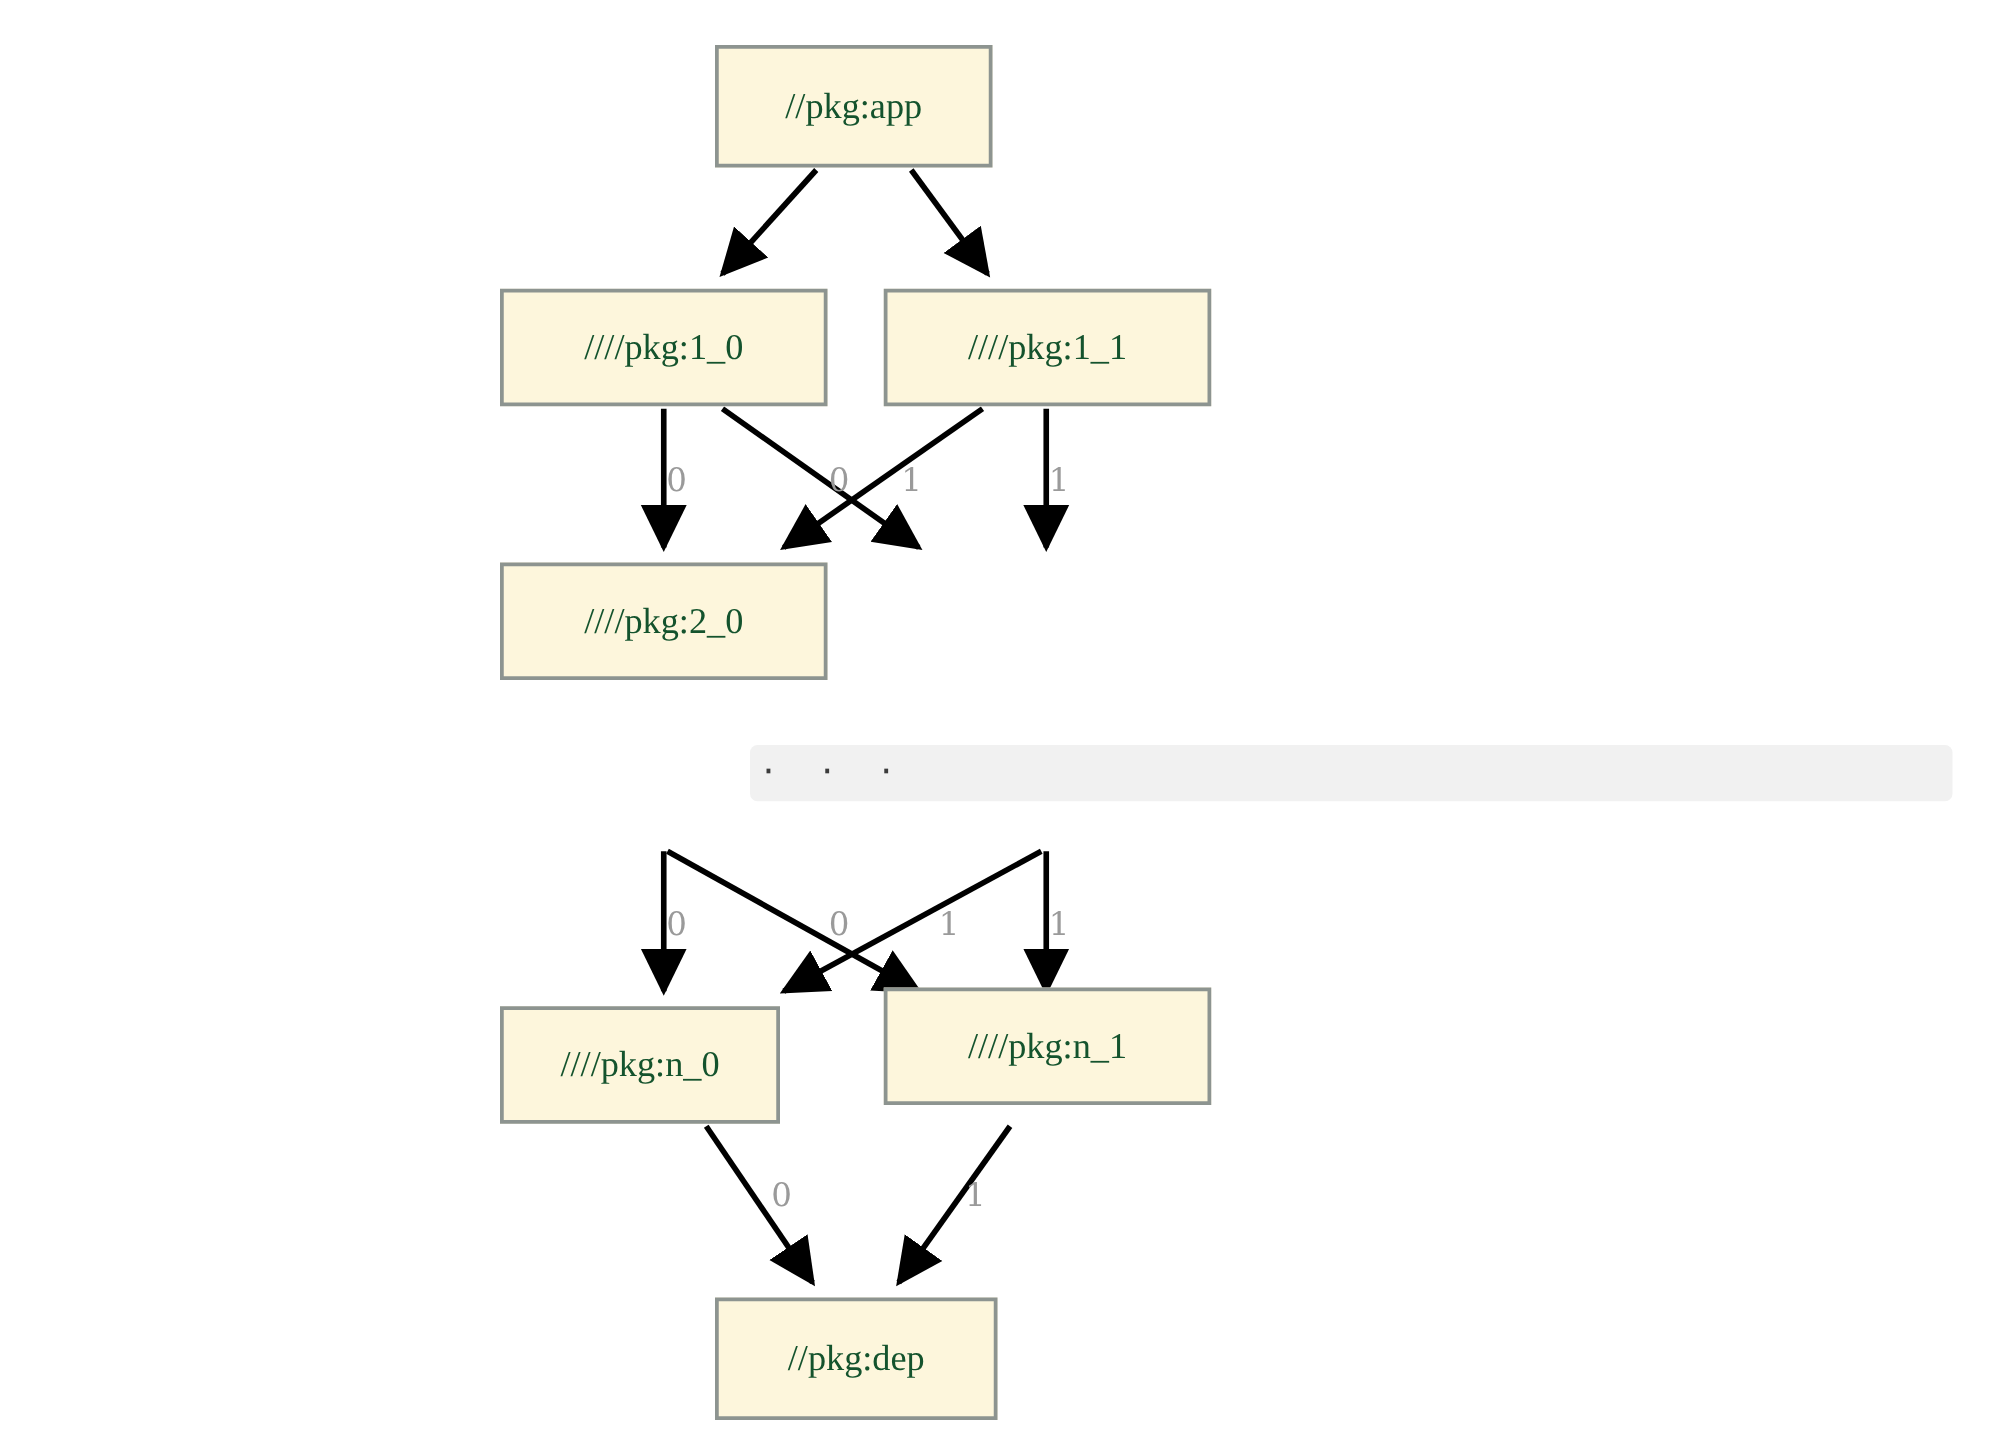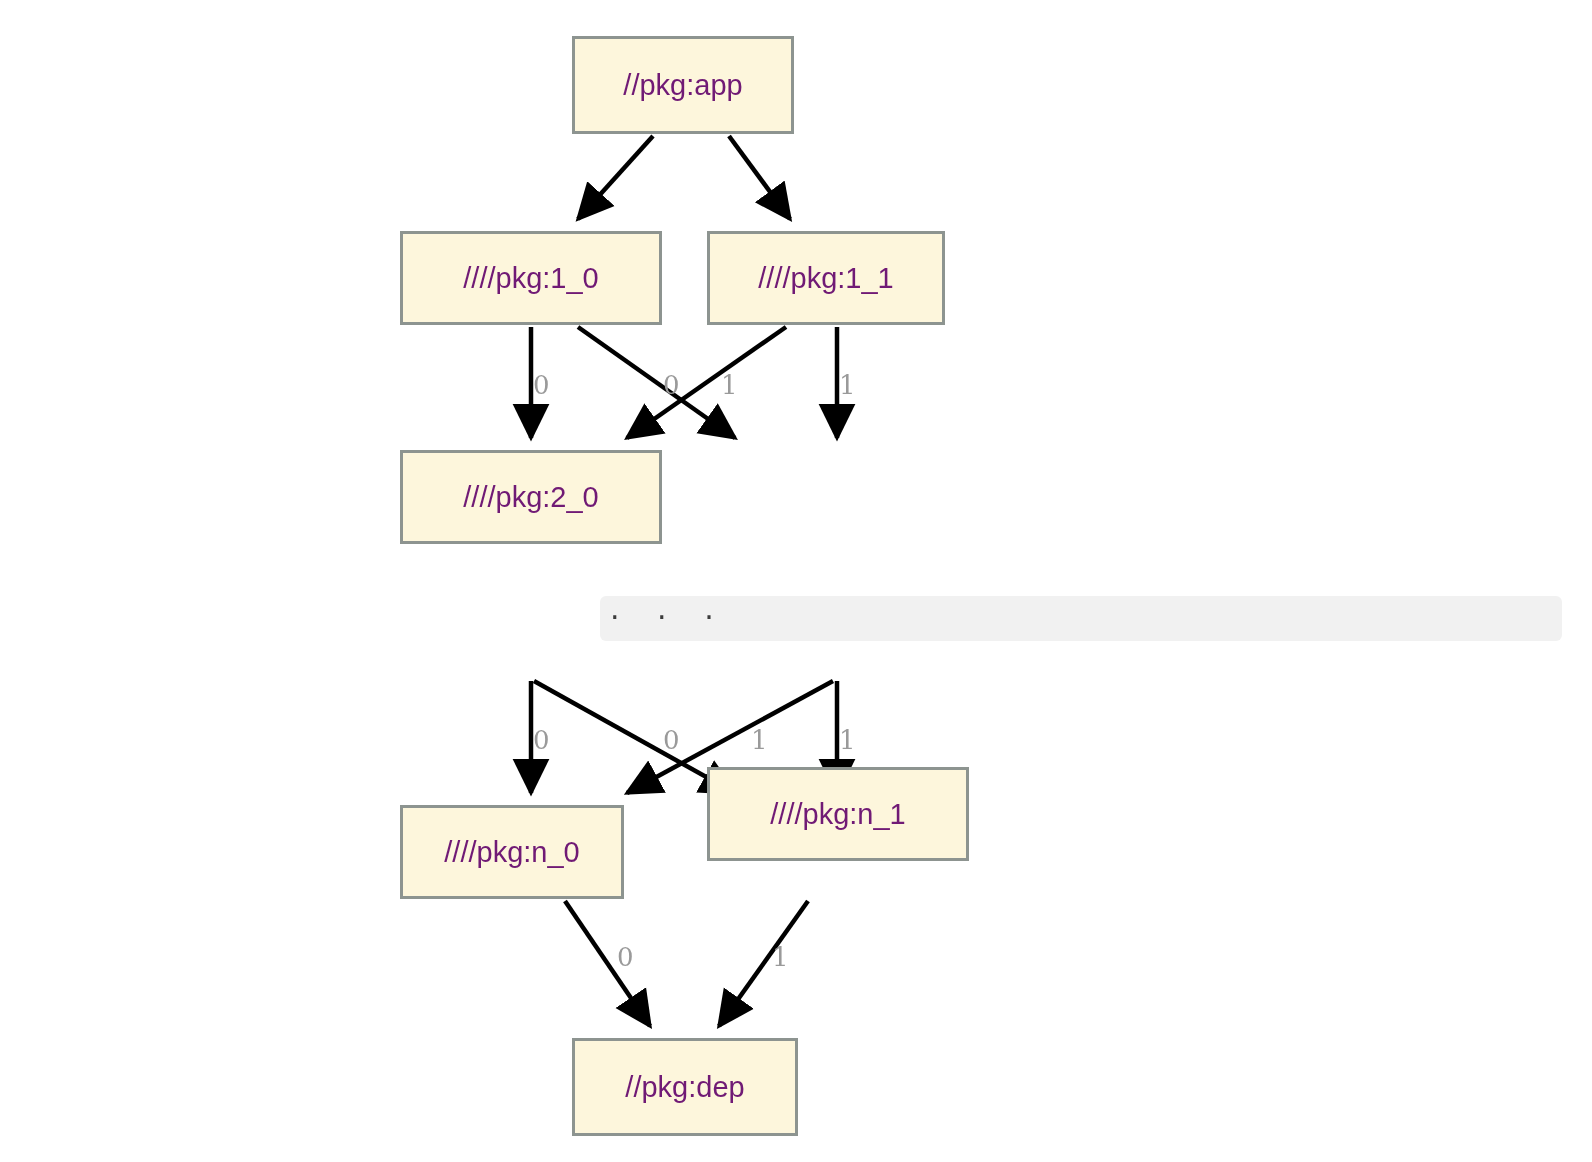--- a/index.html
+++ b/index.html
@@ -32,23 +32,23 @@
   .node-box {
     position: absolute;
     box-sizing: border-box;
     background: #fdf6dc;
     border: 3px solid #8d9490;
     display: flex;
     align-items: center;
     justify-content: center;
   }
   .node-label {
-    font-family: Liberation Sans, sans-serif;
+    font-family: Liberation Serif, serif;
     font-size: 29px;
-    color: #701a75;
+    color: #14532d;
     letter-spacing: 0px;
     white-space: nowrap;
     line-height: 1;
   }
   .edge-label {
     position: absolute;
     font-family: "DejaVu Serif", "Liberation Serif", serif;
     font-size: 26px;
     color: #9a9a9a;
     white-space: nowrap;
@@ -133,34 +133,34 @@
   </svg>
 
   <div class="node-box" style="left:572px; top:36px; width:222px; height:98px;">
     <span class="node-label">//pkg:app</span>
   </div>
 
   <div class="node-box" style="left:400px; top:231px; width:262px; height:94px;">
     <span class="node-label">////pkg:1_0</span>
   </div>
 
-  <div class="node-box" style="left:707px; top:231px; width:238px; height:94px;">
+  <div class="node-box" style="left:707px; top:231px; width:262px; height:94px;">
     <span class="node-label">////pkg:1_1</span>
   </div>
 
   <div class="node-box" style="left:400px; top:450px; width:262px; height:94px;">
     <span class="node-label">////pkg:2_0</span>
   </div>
 
 
   <div class="node-box" style="left:400px; top:805px; width:224px; height:94px;">
     <span class="node-label">////pkg:n_0</span>
   </div>
 
-  <div class="node-box" style="left:707px; top:767px; width:262px; height:94px;align-items:center;">
+  <div class="node-box" style="left:707px; top:790px; width:262px; height:94px;align-items:center;">
     <span class="node-label">////pkg:n_1</span>
   </div>
 
   <div class="node-box" style="left:572px; top:1038px; width:226px; height:98px;">
     <span class="node-label">//pkg:dep</span>
   </div>
 
   <span class="edge-label" style="left:533px; top:372px;">0</span>
   <span class="edge-label" style="left:663px; top:372px;">0</span>
   <span class="edge-label" style="left:721px; top:372px;">1</span>

